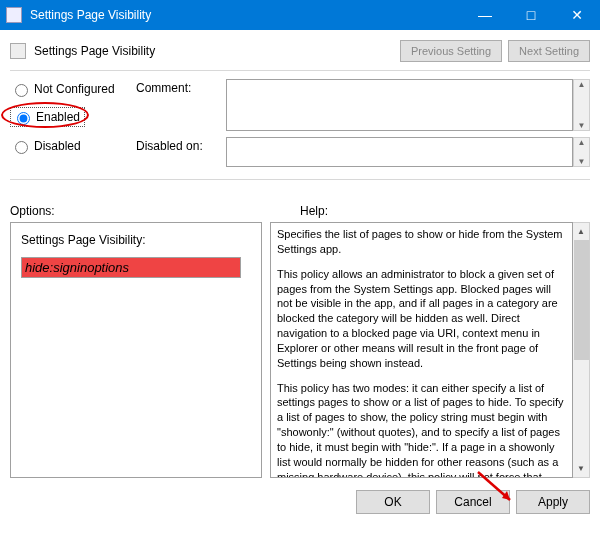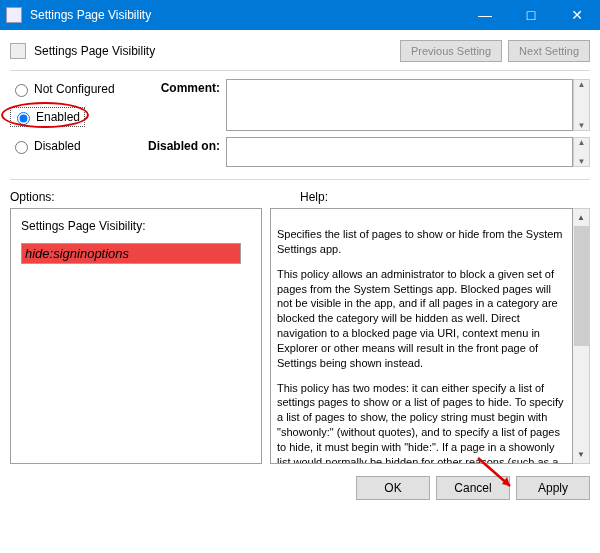--- a/index.html
+++ b/index.html
@@ -85,24 +85,23 @@
     left: -10px; top: -6px;
     width: 88px; height: 26px;
     border: 2px solid #d00;
     border-radius: 50%;
     pointer-events: none;
   }
   .fields-col { flex: 1; }
   .field-row { display: flex; margin-bottom: 6px; }
   .field-label {
     width: 90px;
-    text-align: right;
+    text-align: left;
     padding-top: 2px;
     padding-right: 6px;
-    font-weight: bold;
   }
   .textarea {
     flex: 1;
     height: 52px;
     border: 1px solid #a0a0a0;
     background: #fff;
     resize: none;
     font-family: inherit;
     font-size: 12px;
     padding: 2px;
@@ -111,21 +110,21 @@
   .scrolltrack {
     width: 17px;
     background: #f0f0f0;
     border: 1px solid #cfcfcf;
     display:flex; flex-direction:column; justify-content:space-between;
     align-items:center;
     font-size: 8px; color:#666;
   }
   .mid-labels {
     display: flex;
-    margin-top: 10px;
+    margin-top: 24px;
     align-items: center;
   }
   .mid-labels .left { width: 290px; }
   .lower {
     display: flex;
     gap: 8px;
     margin-top: 4px;
   }
   .options-box {
     width: 252px;
@@ -145,21 +144,21 @@
   .yellow { background: #ef4444; font-style: italic; }
   .help-wrap {
     flex: 1;
     display: flex;
     height: 256px;
   }
   .help-box {
     flex: 1;
     border: 1px solid #a0a0a0;
     background: #fff;
-    padding: 18px 6px;
+    padding: 4px 6px;
     font-size: 11px;
     line-height: 1.35;
     overflow: hidden;
   }
   .help-box p { margin: 0 0 10px 0; }
   .help-scroll {
     width: 17px;
     border: 1px solid #cfcfcf;
     border-left: 0;
     background: #f0f0f0;

